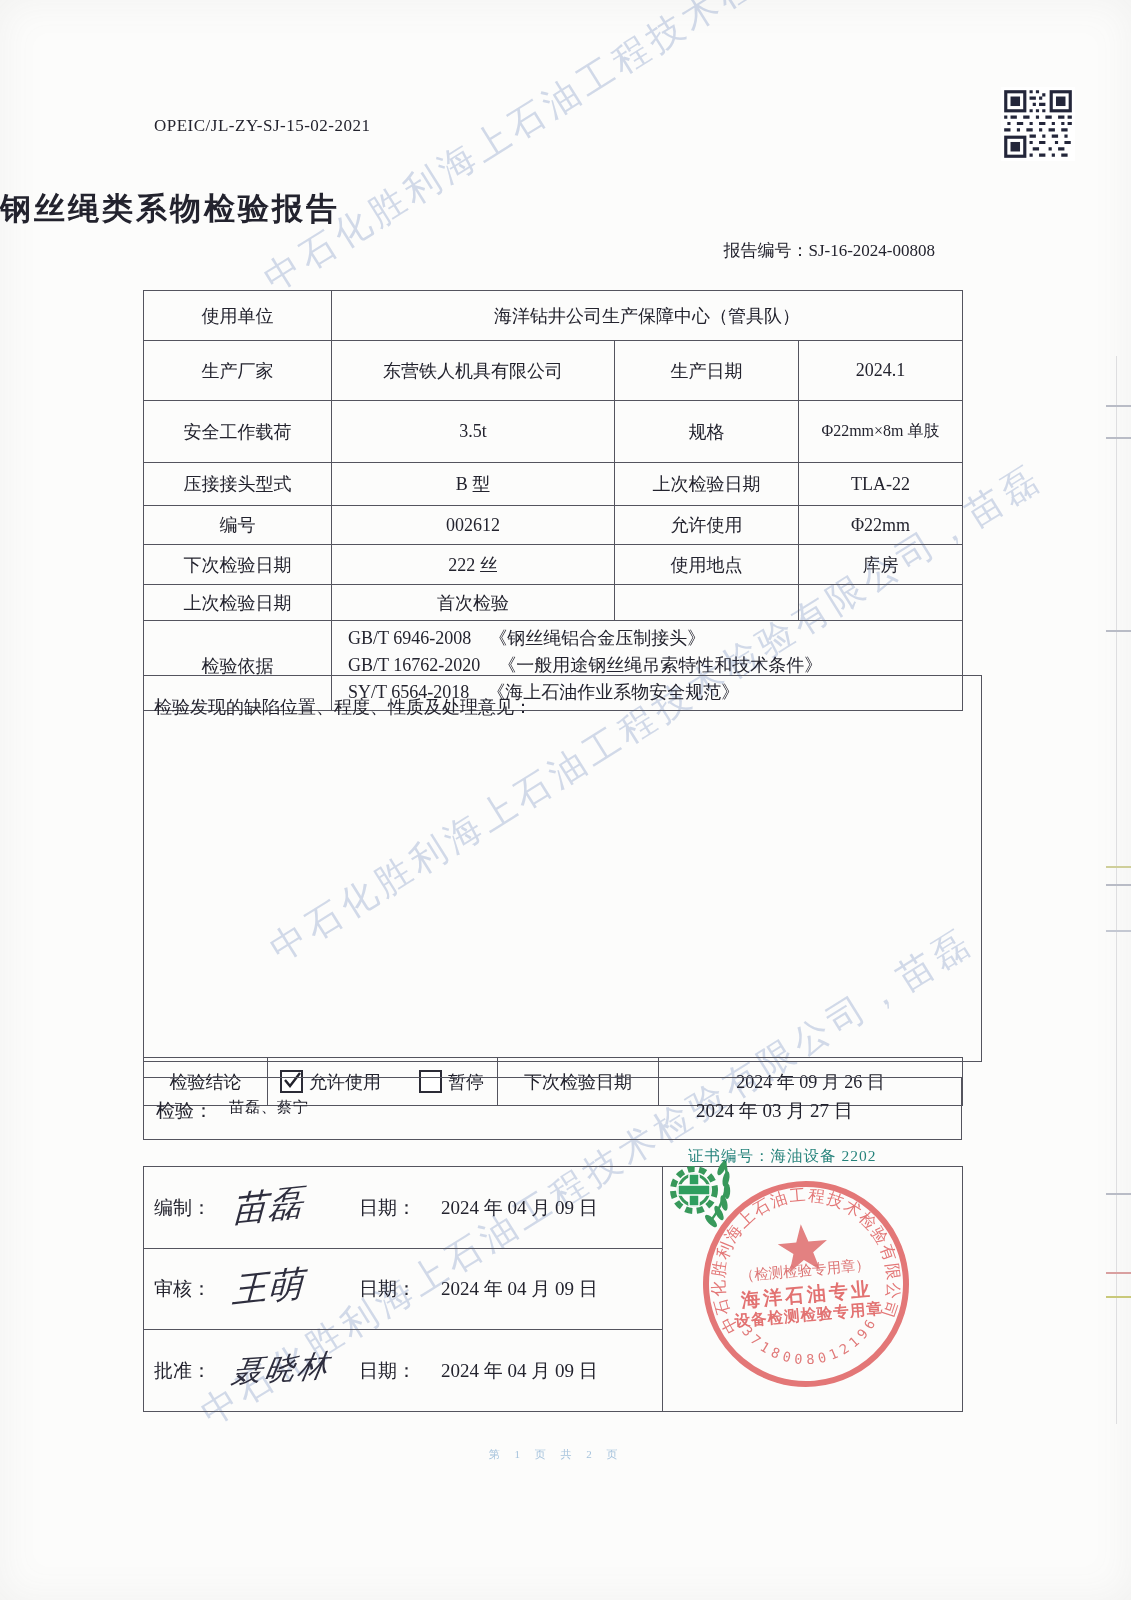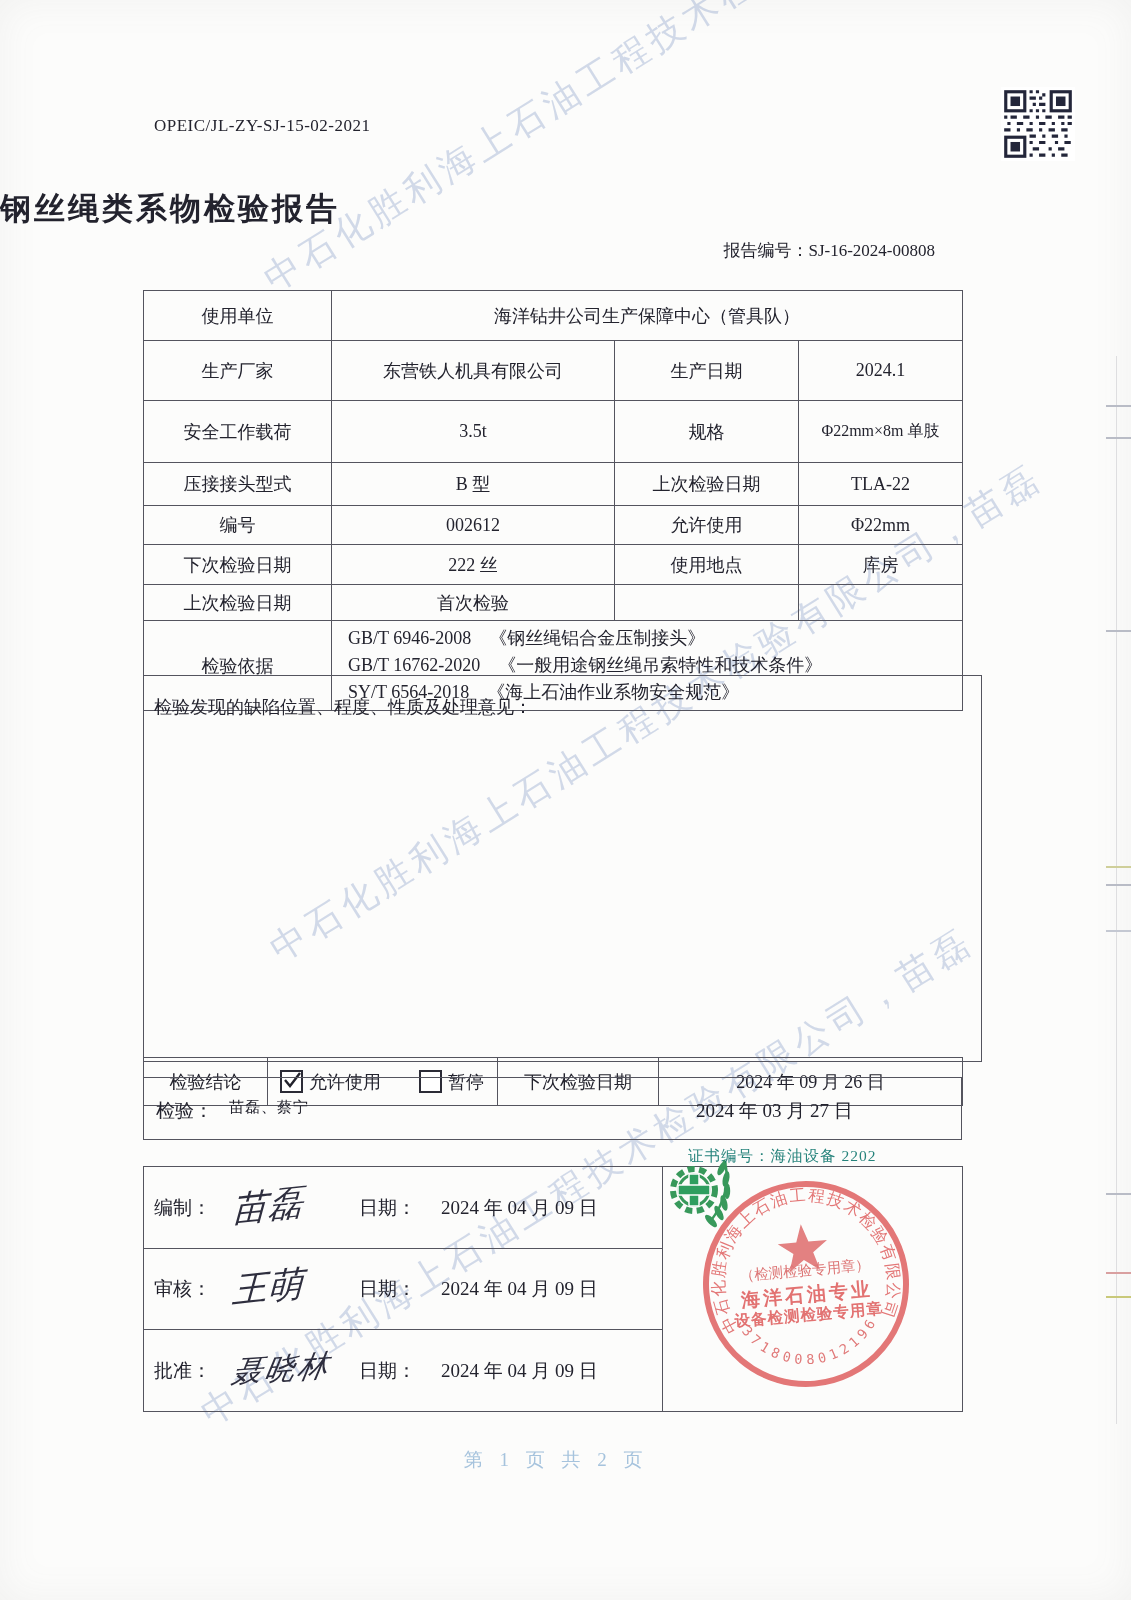--- a/index.html
+++ b/index.html
@@ -40,21 +40,21 @@
   .sig{position:absolute;left:88px;top:50%;font-size:35px;font-style:italic;color:#2e2e3e;
        transform:translateY(-54%) rotate(-6deg) skewX(-8deg);letter-spacing:1px;}
   .sig.s3{font-size:30px;letter-spacing:3px;transform:translateY(-54%) rotate(-4deg) skewX(-14deg);}
   .so-datelbl{position:absolute;left:215px;top:50%;transform:translateY(-50%);font-size:19px;}
   .so-date{position:absolute;left:297px;top:50%;transform:translateY(-50%);font-size:19px;}
   
   .cert{left:688px;top:1146px;font-size:15.5px;color:#0f766e;letter-spacing:1px;z-index:5;opacity:.9;}
   .logo{left:664px;top:1152px;z-index:4;}
   .seal{left:700px;top:1178px;z-index:4;opacity:.88;}
   
-  .footer{left:143px;top:1447px;width:826px;text-align:center;font-size:19px;
+  .footer{left:143px;top:1447px;width:826px;text-align:center;font-size:11px;
           letter-spacing:6px;color:#a6c3dd;z-index:2;}
   
   .edge-line{left:1116px;top:356px;width:1px;height:1068px;background:#dedee0;z-index:1;}
   .tick{position:absolute;left:1106px;width:25px;height:2px;background:#b9bcc6;z-index:1;}
   .qr{left:1001px;top:87px;z-index:2;}
 </style>
 </head>
 <body>
 
 <div id="page">

